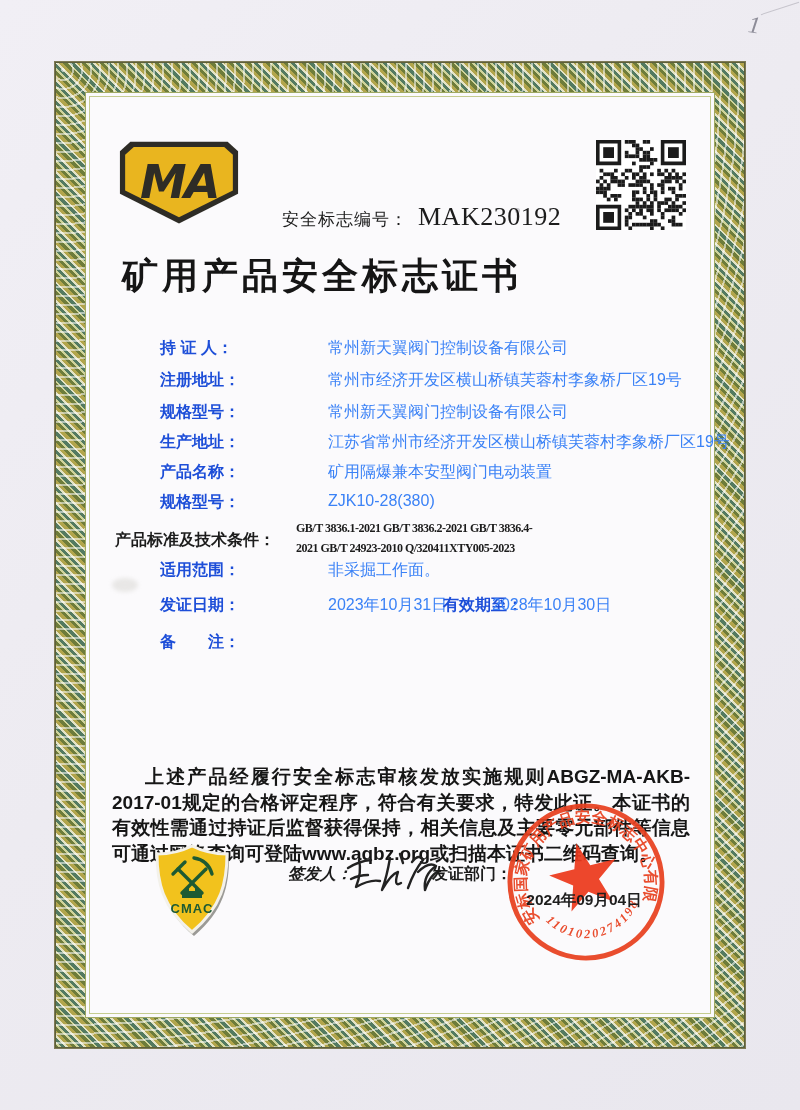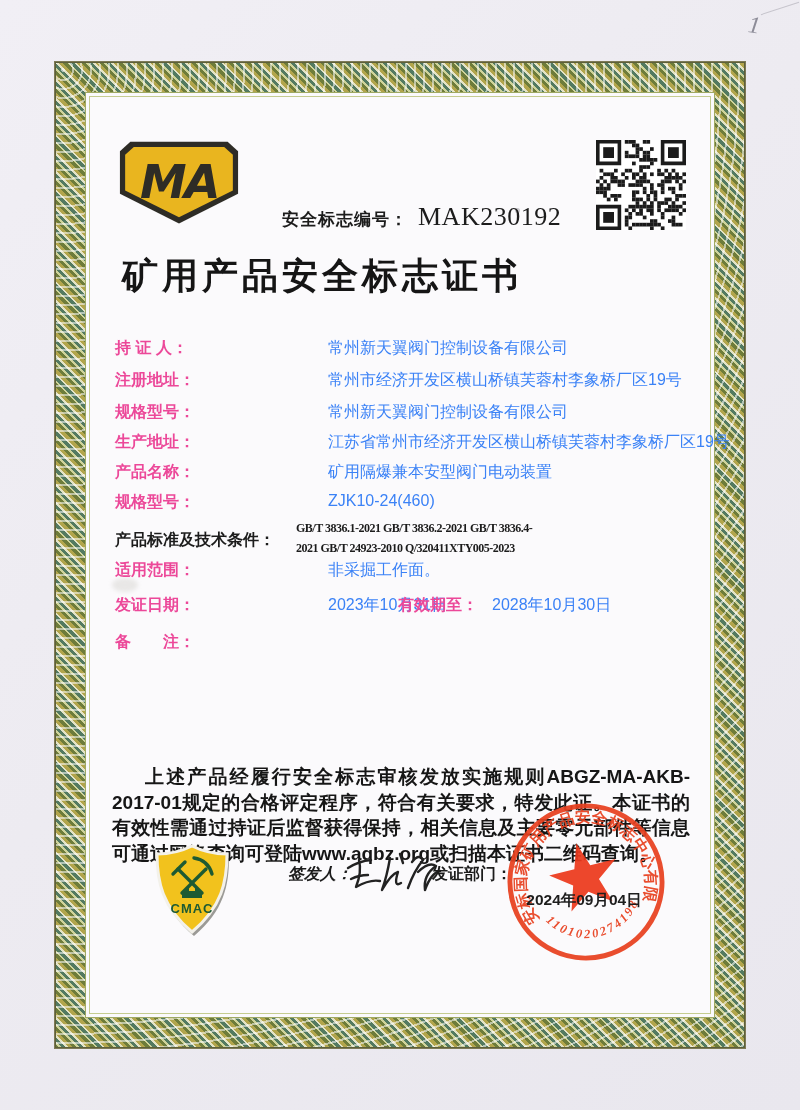--- a/index.html
+++ b/index.html
@@ -22,30 +22,30 @@
   }
   .paper{
     position:absolute;inset:30px;
     background:#fbfafc;
     border:1px solid #9fa963;
     box-shadow:inset 0 0 0 3px #fbfafc, inset 0 0 0 4px #c5cc90;
   }
   
   .ma-badge{left:118px;top:140px;width:122px;height:92px;}
   .mark-no{left:282px;top:176px;font-size:17px;display:flex;gap:10px;align-items:baseline;white-space:nowrap;}
-  .mark-no .lbl{font-weight:bold;letter-spacing:1px;margin-top:32px;}
+  .mark-no .lbl{font-weight:normal;letter-spacing:1px;margin-top:32px;}
   .mark-no .val{font-family:"Liberation Serif","DejaVu Serif",serif;font-size:26px;letter-spacing:.5px;}
   .qr{left:596px;top:140px;width:90px;height:90px;background:#fff;}
   .qr svg{display:block;}
   .qr g.mods rect, .qr g.mods path{fill:#1b1b1b;}
   
   .title{left:0;top:252px;width:644px;text-align:center;font-size:36px;font-weight:bold;letter-spacing:4px;color:#151515;}
   
   .row{left:115px;white-space:nowrap;font-size:16px;}
-  .row .lbl{display:inline-block;font-weight:bold;color:#ec4899;}
+  .row .lbl{display:inline-block;font-weight:bold;color:#1d4ed8;margin-left:45px;}
   .row .val{font-weight:normal;color:#3b82f6;}
   .lblw{width:88px;}
   .val-col{position:absolute;left:213px;top:0;}
   .std-val{left:296px;top:518px;width:382px;font-size:12px;font-weight:bold;line-height:20px;white-space:pre-line;font-family:Liberation Serif, serif;letter-spacing:-.5px;}
   .std-lbl{left:115px;top:530px;font-size:16px;font-weight:bold;}
   
   .notice{left:112px;top:731px;width:578px;font-size:19px;font-weight:bold;line-height:25.5px;text-align:justify;text-indent:33px;color:#161616;margin-top:33px;}
   
   .cmac{left:150px;top:843px;width:84px;height:96px;}
   .issuer-lbl{left:288px;top:864px;font-size:16px;font-weight:bold;font-style:italic;}
@@ -305,21 +305,21 @@
 <div class="abs row" style="top:432px">
   <span class="lbl lblw">生产地址：</span>
   <span class="val val-col">江苏省常州市经济开发区横山桥镇芙蓉村李象桥厂区19号</span>
 </div>
 <div class="abs row" style="top:462px">
   <span class="lbl lblw">产品名称：</span>
   <span class="val val-col">矿用隔爆兼本安型阀门电动装置</span>
 </div>
 <div class="abs row" style="top:492px">
   <span class="lbl lblw">规格型号：</span>
-  <span class="val val-col">ZJK10-24(460)</span>
+  <span class="val val-col">ZJK10-28(380)</span>
 </div>
 <div class="abs std-lbl">产品标准及技术条件：</div>
 <div class="abs std-val">GB/T 3836.1-2021 GB/T 3836.2-2021 GB/T 3836.4-
 2021 GB/T 24923-2010 Q/320411XTY005-2023</div>
 <div class="abs row" style="top:560px">
   <span class="lbl lblw">适用范围：</span>
   <span class="val val-col">非采掘工作面。</span>
 </div>
 <div class="abs row" style="top:595px">
   <span class="lbl lblw">发证日期：</span>

